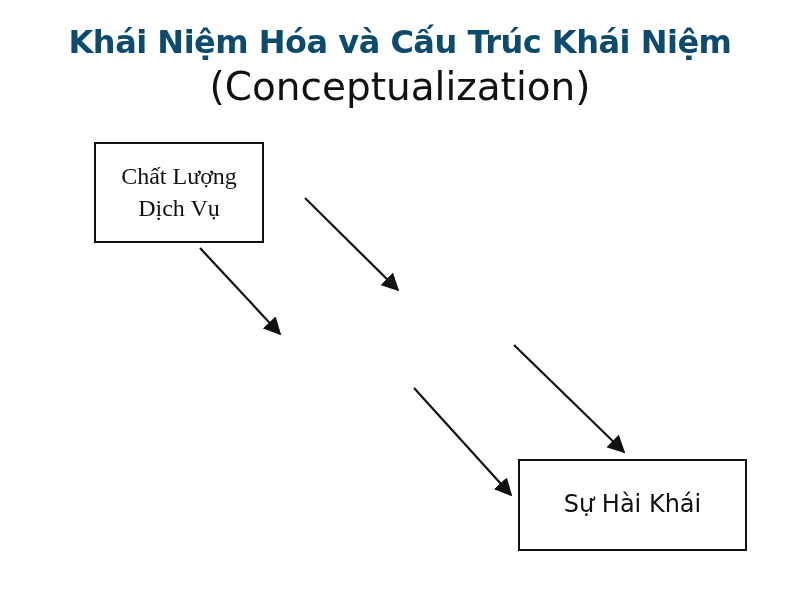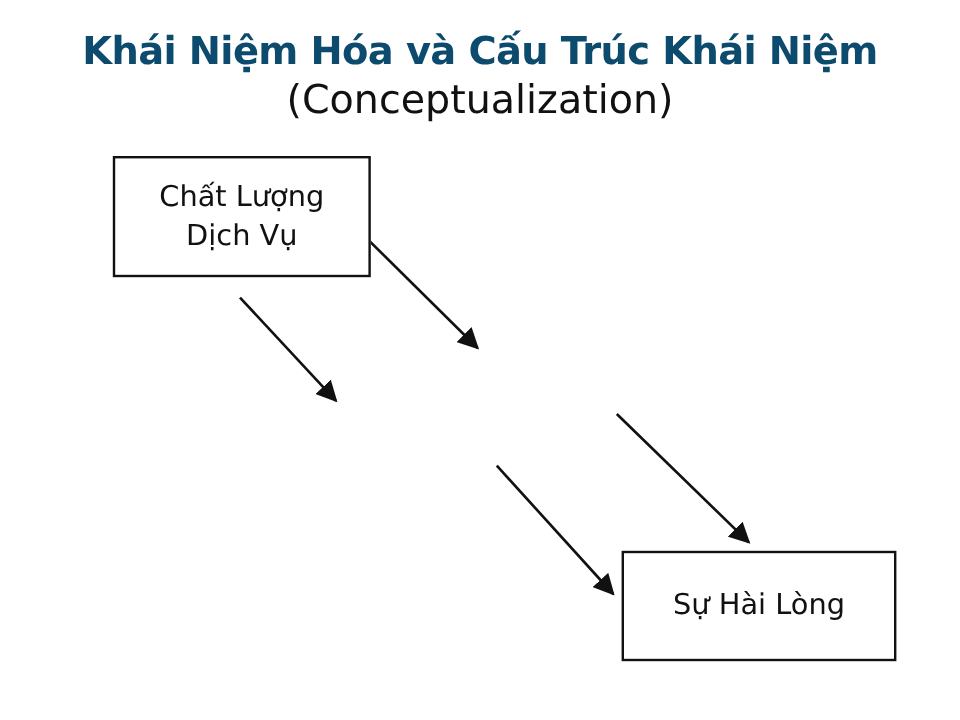--- a/index.html
+++ b/index.html
@@ -24,21 +24,21 @@
     text-align: center;
   }
   .title {
     font-size: 32px;
     font-weight: bold;
     letter-spacing: -0.5px;
     line-height: 1.25;
     color: #0c4a6e;
   }
   .subtitle {
-    font-size: 33px;
+    font-size: 39px;
     font-weight: normal;
     line-height: 1.3;
     color: #111111;
   }
   .node {
     position: absolute;
     box-sizing: border-box;
     border: 2.5px solid #111111;
     background: #ffffff;
     display: flex;
@@ -46,21 +46,21 @@
     justify-content: center;
     text-align: center;
   }
   .node-label {
     font-size: 24px;
     font-weight: 500;
     line-height: 1.3;
     white-space: pre-line;
     color: #111111;
   }
-  #node-service-quality { left: 94px;  top: 130px; width: 215px; height: 101px; }
+  #node-service-quality { left: 94px;  top: 142px; width: 170px; height: 101px; font-family: Liberation Serif, serif; }
   #node-perceived-value { left: 288px; top: 296px; width: 226px; height: 92px; }
   #node-satisfaction    { left: 518px; top: 459px; width: 229px; height: 92px; }
   .edges-layer {
     position: absolute;
     left: 0;
     top: 0;
     width: 800px;
     height: 600px;
     pointer-events: none;
   }
@@ -87,16 +87,16 @@
     <line x1="414" y1="388" x2="511" y2="495" stroke="#111111" stroke-width="2.2" marker-end="url(#arrowhead)"></line>
   </svg>
 
   <div class="node" id="node-service-quality">
     <div class="node-label">Chất Lượng
 Dịch Vụ</div>
   </div>
 
 
   <div class="node" id="node-satisfaction">
-    <div class="node-label">Sự Hài Lòng</div>
+    <div class="node-label">Sự Hài Khái</div>
   </div>
 
 </div>
 
 </body></html>

